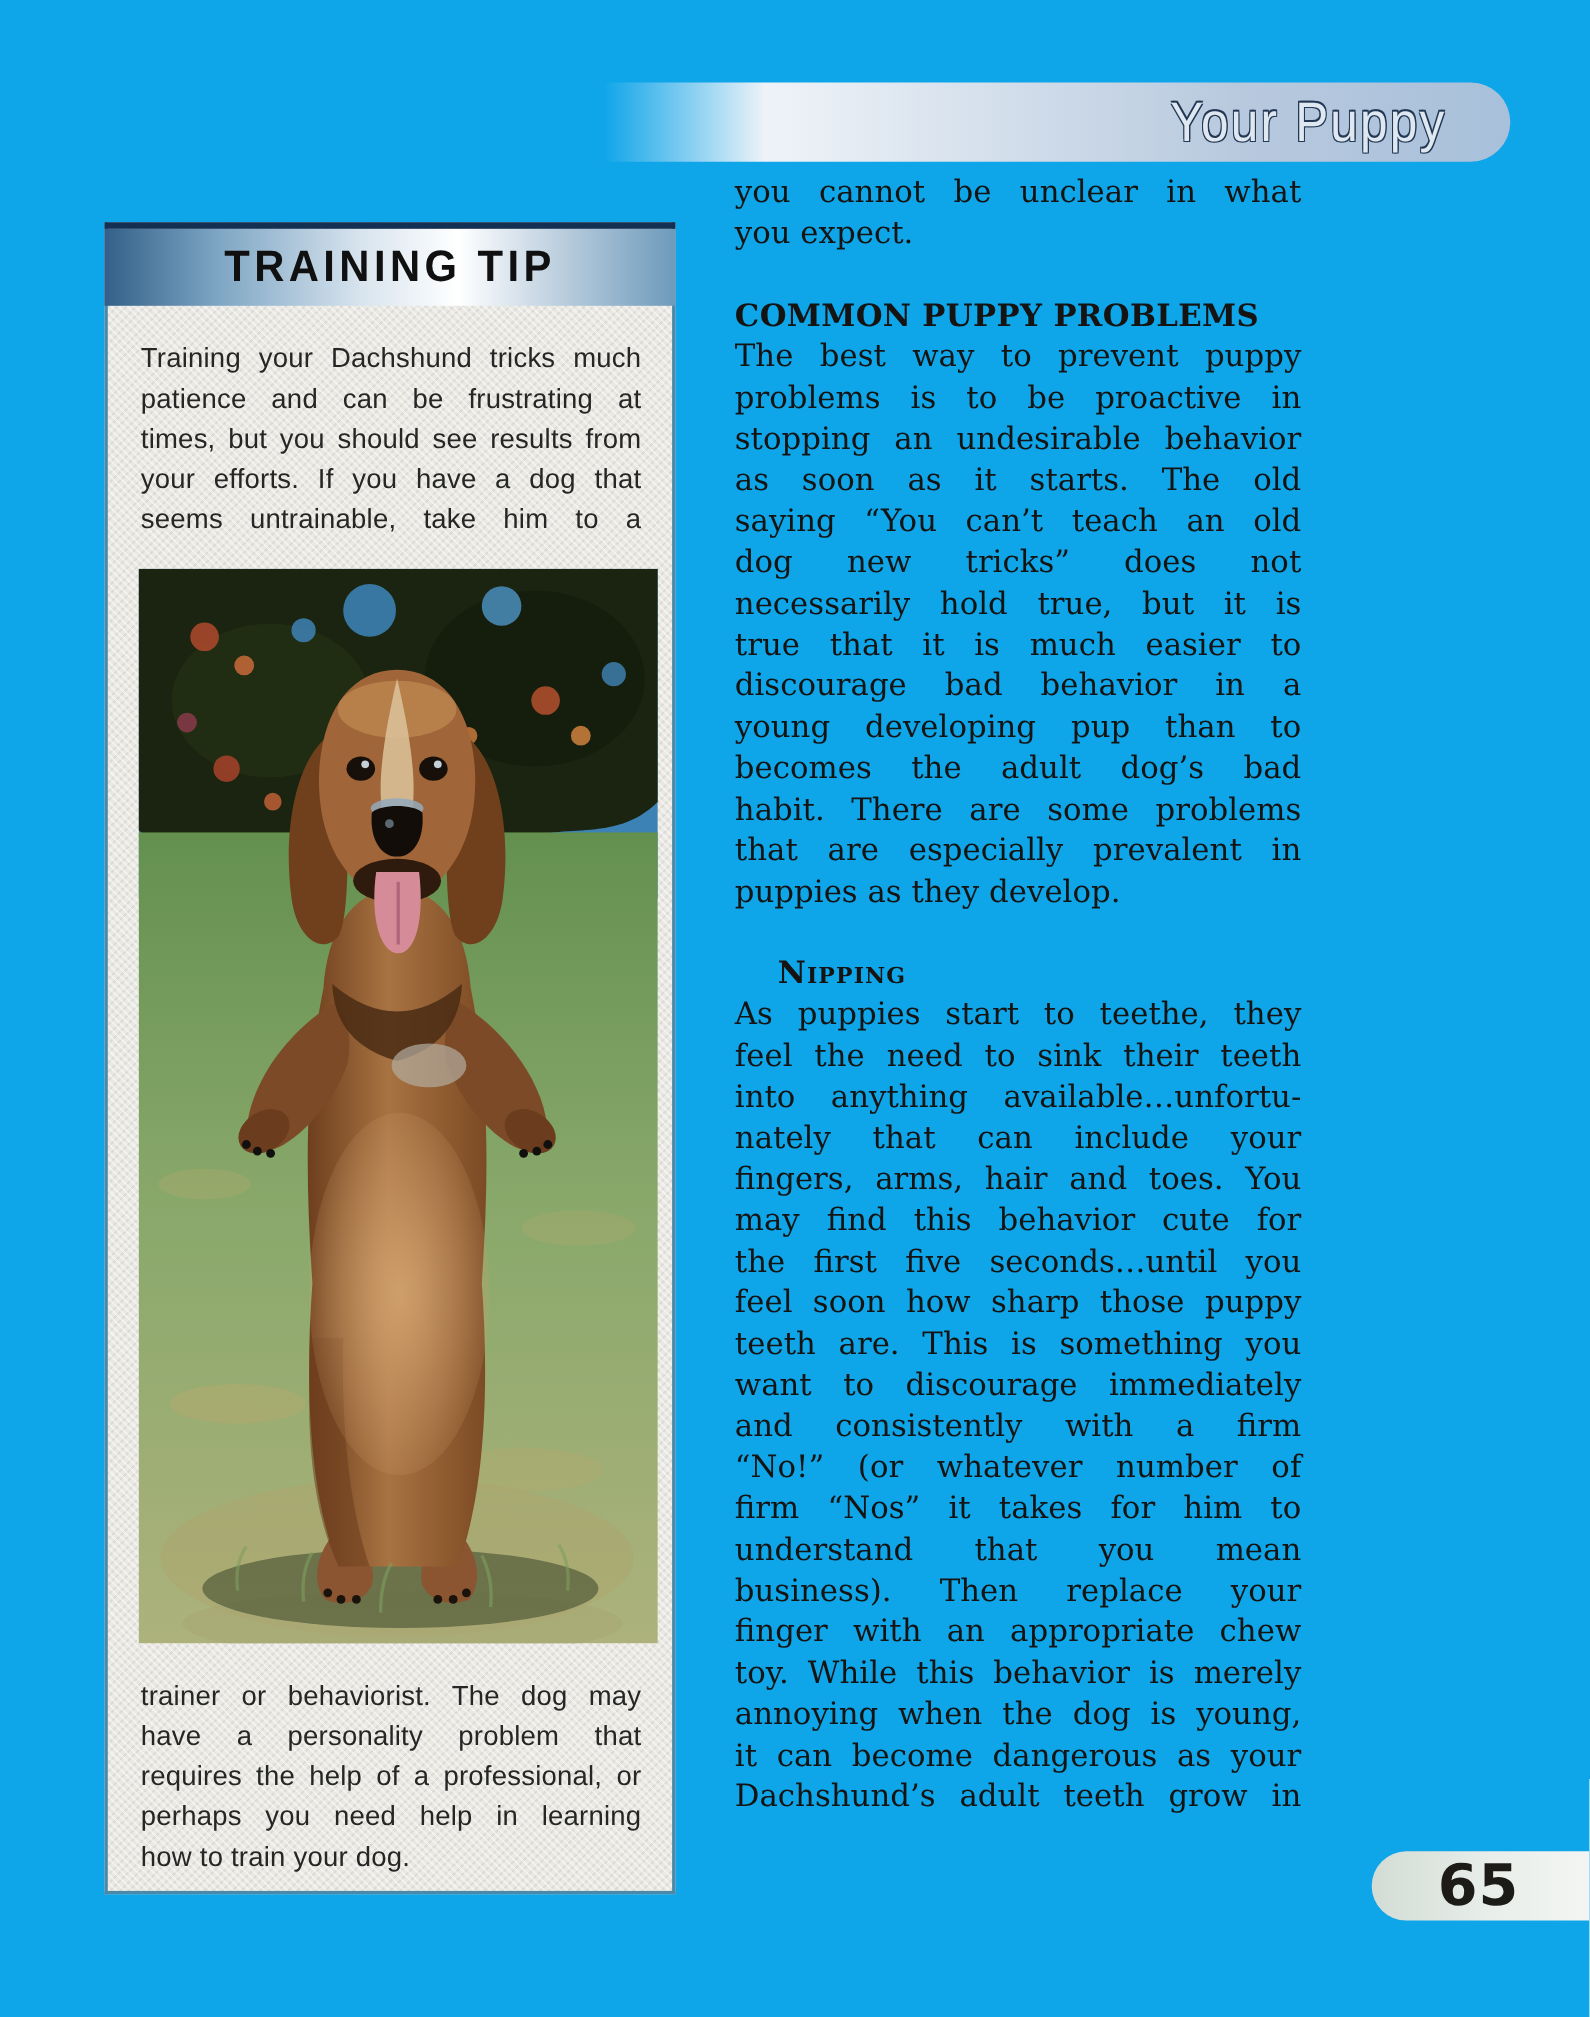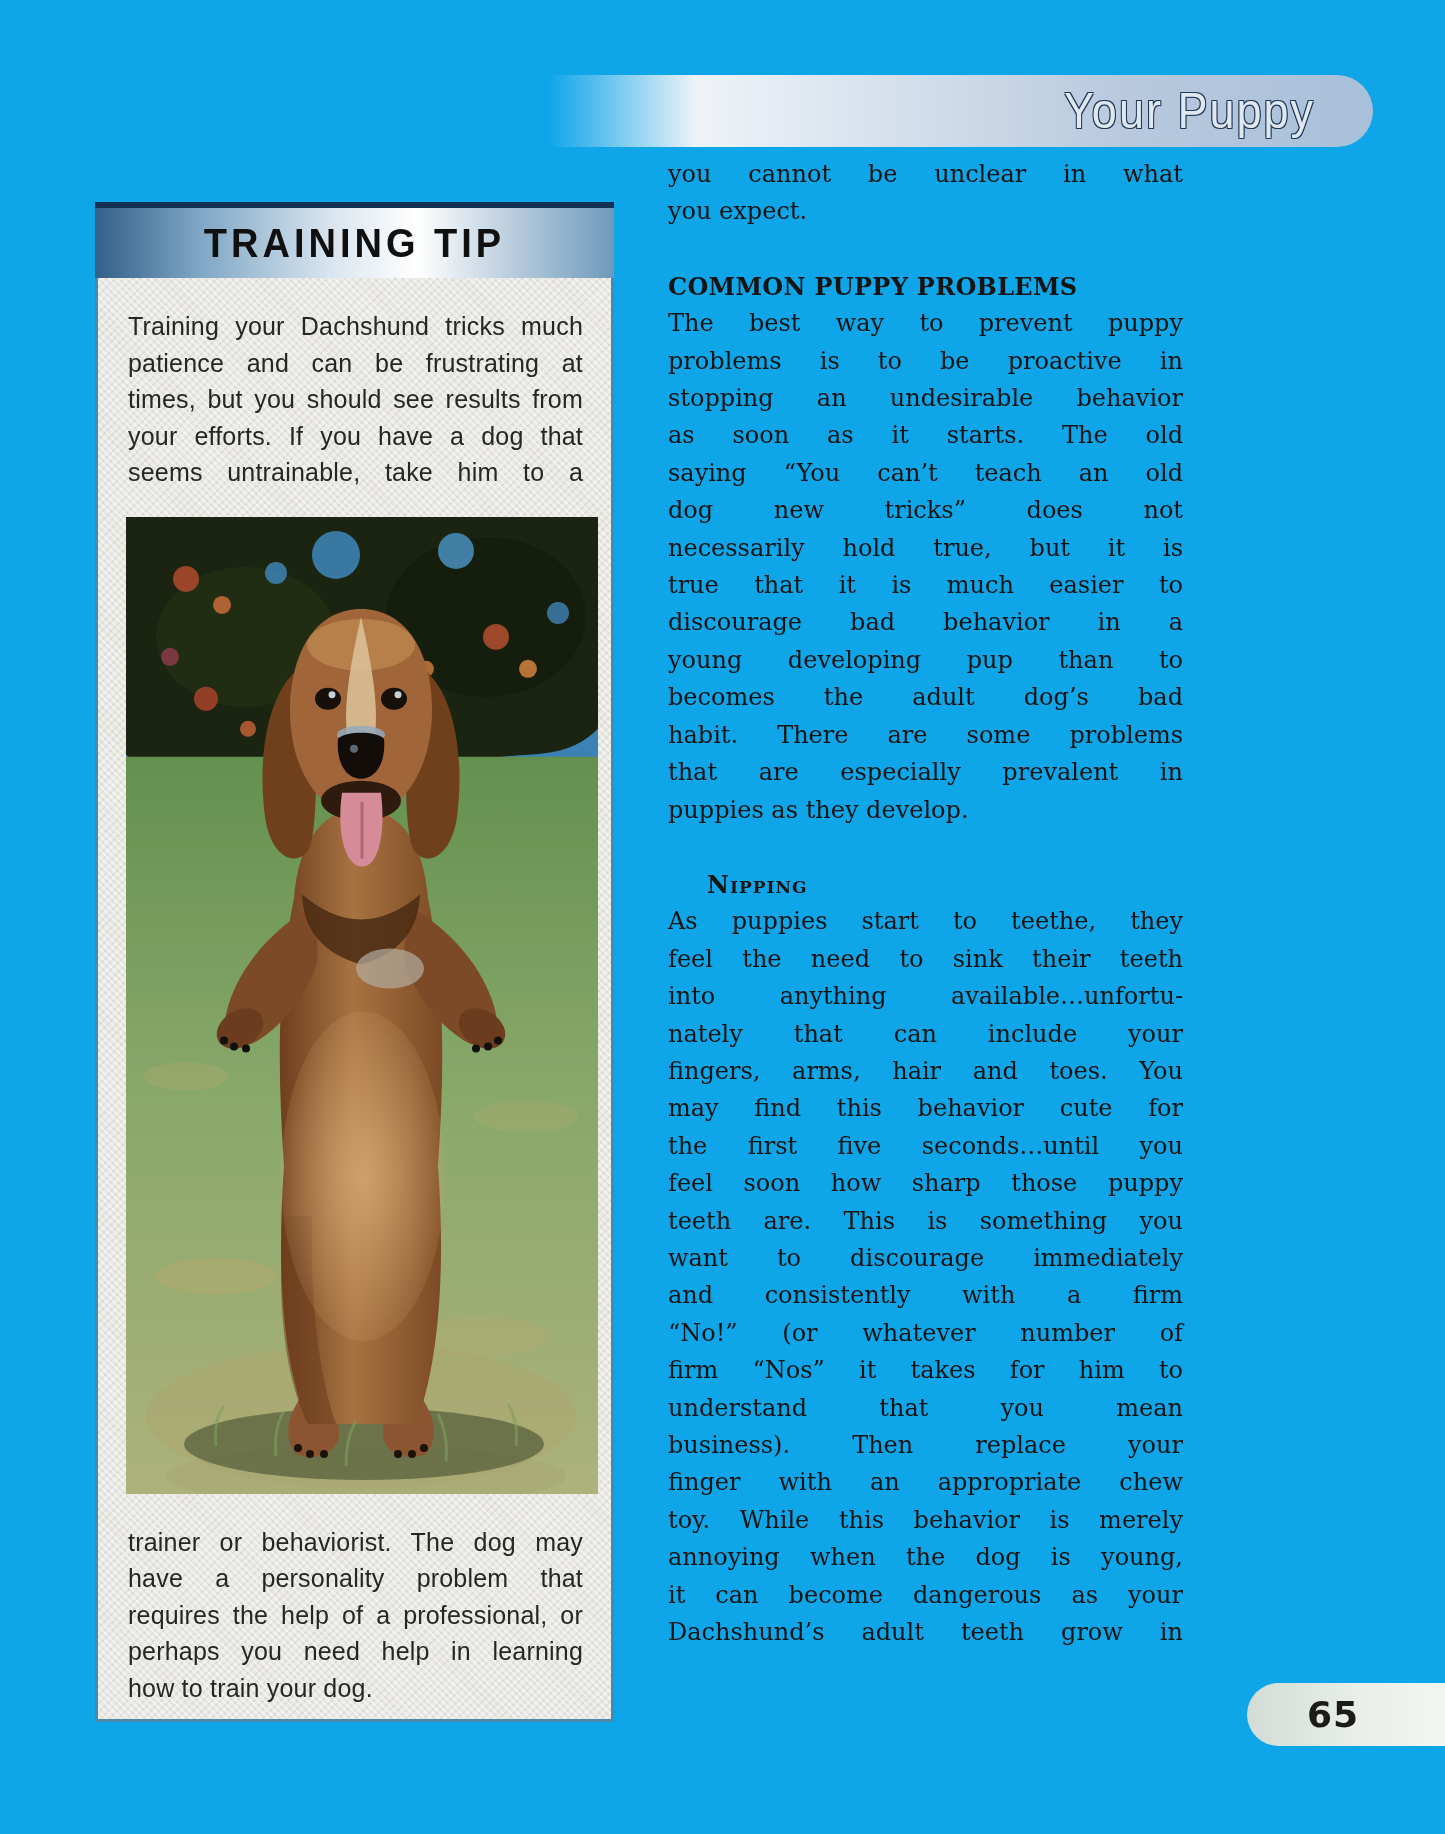--- a/index.html
+++ b/index.html
@@ -58,39 +58,39 @@
   .photo{
     display:block;
     margin:26px 0 0 28px;
     width:472px;height:977px;
   }
 
   
   .main-col{
     position:absolute;left:668px;top:156px;width:515px;
     font-family:"DejaVu Serif","Liberation Serif",serif;
-    font-size:24px;line-height:37.4px;color:#161412;
+    font-size:28px;line-height:37.4px;color:#161412;
   }
   .main-col .tline{text-align:justify;text-align-last:justify;white-space:nowrap;}
   .main-col .flush-last .tline:last-child{text-align-last:left;}
   .para-gap{height:37px;}
   .sec-heading{font-weight:700;letter-spacing:.3px;}
   .sec-heading.smallcaps{font-variant:small-caps;letter-spacing:1px;margin-left:39px;}
 
   
   .page-pill{
     position:absolute;left:1247px;top:1683px;width:198px;height:63px;
     border-radius:34px 0 0 34px;
     background:linear-gradient(90deg,#d2dcd5 0%,#e9eeea 55%,#f3f5f2 100%);
     display:flex;align-items:center;
   }
   .page-num{
     margin-left:60px;
     font-family:"DejaVu Sans",sans-serif;
-    font-size:36px;font-weight:800;color:#1d1b18;letter-spacing:1px;
+    font-size:52px;font-weight:800;color:#1d1b18;letter-spacing:1px;
   }
 </style>
 </head>
 <body>
 
 <div id="page">
 
   <div class="ribbon">
     <div class="ribbon-title">Your Puppy</div>
   </div>

